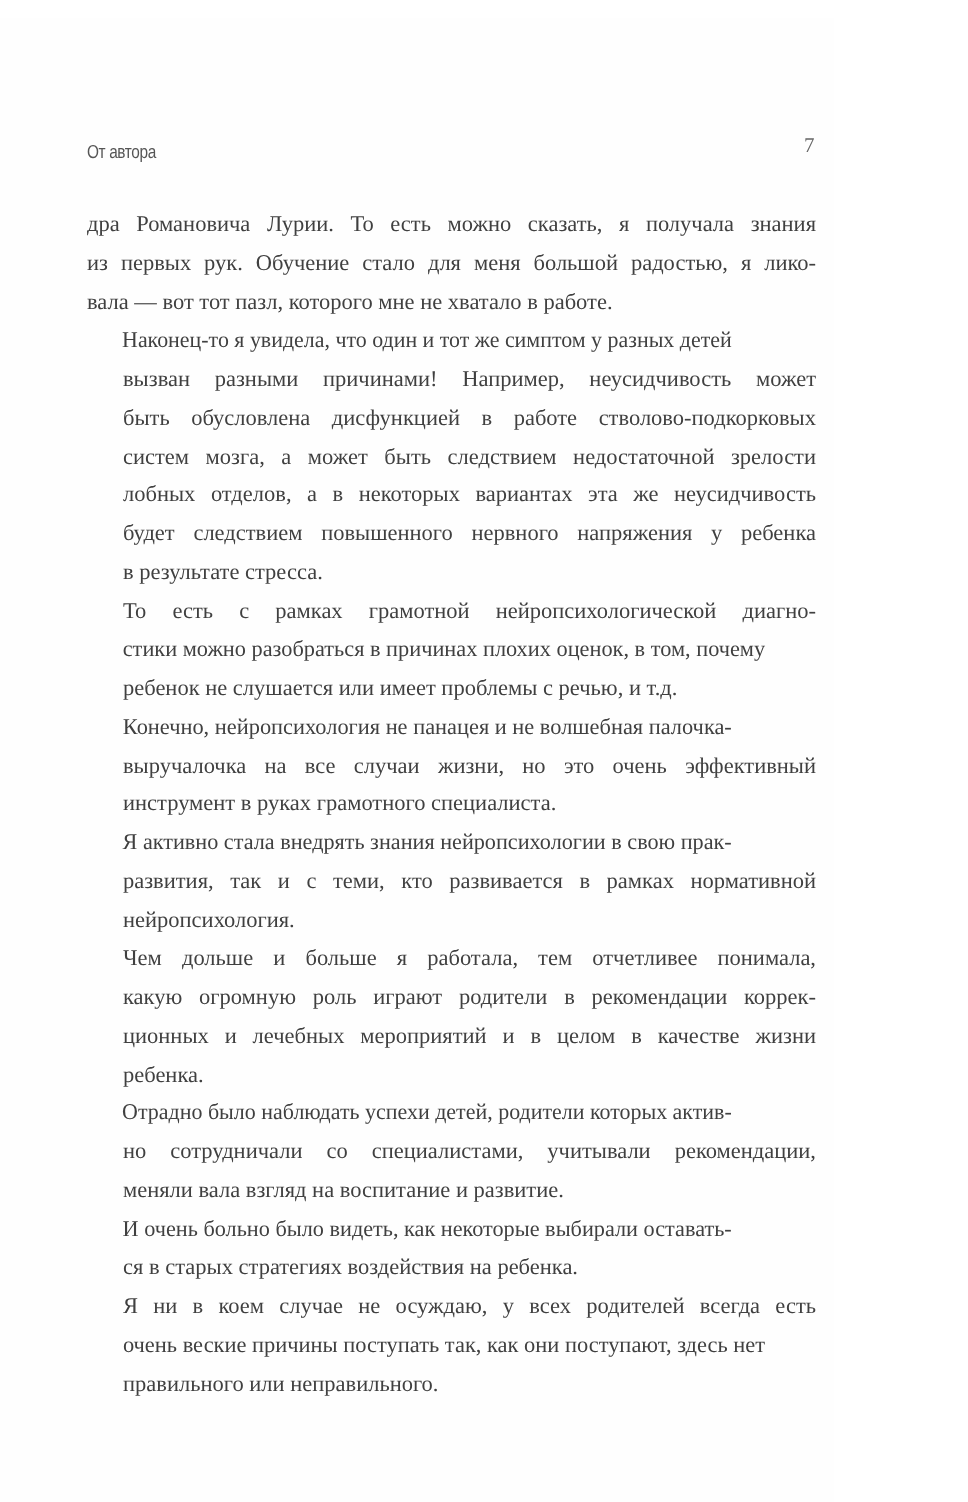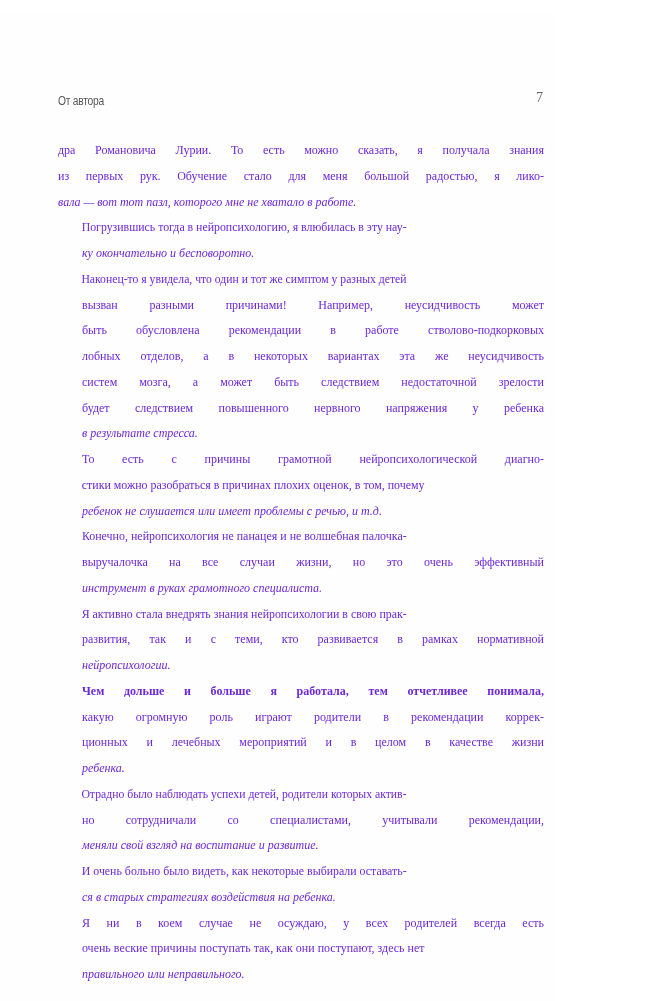--- a/index.html
+++ b/index.html
@@ -14,80 +14,76 @@
     transform: scaleX(0.82); transform-origin: left center;
   }
   .page-number {
     position: absolute; left: 536px; top: 78px;
     font-family: "Liberation Serif", serif;
     font-size: 14px; color: #666666;
   }
   .body-text {
     position: absolute; left: 58px; top: 126px; width: 486px;
     font-family: "Liberation Serif", serif;
-    font-size: 12px; line-height: 25.75px; color: #6d28d9;
+    font-size: 15px; line-height: 25.75px; color: #404040;
     text-align: justify;
     hyphens: manual;
   }
   .body-text p { margin: 0; text-indent: 0; }
   .body-text p.indent { text-indent: 24px; }
   .body-text .line { display: block; text-align: justify; text-align-last: justify; white-space: nowrap; }
-  .body-text .line.last { text-align-last: left; font-style: italic; }
+  .body-text .line.last { text-align-last: left; }
 </style>
 </head>
 <body>
 
 <div class="page">
   <div class="running-head">От автора</div>
   <div class="page-number">7</div>
 
   <div class="body-text">
     <p>
       <span class="line">дра Романовича Лурии. То есть можно сказать, я получала знания</span>
       <span class="line">из первых рук. Обучение стало для меня большой радостью, я лико-</span>
       <span class="line last">вала — вот тот пазл, которого мне не хватало в работе.</span>
     </p>
     <p class="indent">
-      <span class="line" style="transform: scaleX(0.985); transform-origin: left center; width: 469.031px; text-align-last: left; margin-left: 0px;">Погрузившись тогда в нейропсихологию, я влюбилась в эту нау-</span>
-      <span class="line last">ку окончательно и бесповоротно.</span>
-    </p>
-    <p class="indent">
       <span class="line" style="transform: scaleX(0.9741); transform-origin: left center; width: 474.266px; text-align-last: left; margin-left: 0px;">Наконец-то я увидела, что один и тот же симптом у разных детей</span>
       <span class="line">вызван разными причинами! Например, неусидчивость может</span>
-      <span class="line">быть обусловлена рекомендации в работе стволово-подкорковых</span>
+      <span class="line">быть обусловлена дисфункцией в работе стволово-подкорковых</span>
+      <span class="line">систем мозга, а может быть следствием недостаточной зрелости</span>
       <span class="line">лобных отделов, а в некоторых вариантах эта же неусидчивость</span>
-      <span class="line">систем мозга, а может быть следствием недостаточной зрелости</span>
       <span class="line">будет следствием повышенного нервного напряжения у ребенка</span>
       <span class="line last">в результате стресса.</span>
     </p>
     <p class="indent">
-      <span class="line" style="margin-left: 0px;">То есть с причины грамотной нейропсихологической диагно-</span>
+      <span class="line" style="margin-left: 0px;">То есть с рамках грамотной нейропсихологической диагно-</span>
       <span class="line" style="transform: scaleX(0.9921); transform-origin: left center; width: 489.891px; text-align-last: left;">стики можно разобраться в причинах плохих оценок, в том, почему</span>
       <span class="line last">ребенок не слушается или имеет проблемы с речью, и т.д.</span>
     </p>
     <p class="indent">
       <span class="line" style="transform: scaleX(0.9949); transform-origin: left center; width: 464.391px; text-align-last: left; margin-left: 0px;">Конечно, нейропсихология не панацея и не волшебная палочка-</span>
       <span class="line">выручалочка на все случаи жизни, но это очень эффективный</span>
       <span class="line last">инструмент в руках грамотного специалиста.</span>
     </p>
     <p class="indent">
       <span class="line" style="transform: scaleX(0.9868); transform-origin: left center; width: 468.172px; text-align-last: left; margin-left: 0px;">Я активно стала внедрять знания нейропсихологии в свою прак-</span>
       <span class="line">развития, так и с теми, кто развивается в рамках нормативной</span>
-      <span class="line last">нейропсихологии.</span>
+      <span class="line last">нейропсихология.</span>
     </p>
     <p class="indent">
-      <span class="line" style="margin-left: 0px; font-weight: bold;">Чем дольше и больше я работала, тем отчетливее понимала,</span>
+      <span class="line" style="margin-left: 0px;">Чем дольше и больше я работала, тем отчетливее понимала,</span>
       <span class="line">какую огромную роль играют родители в рекомендации коррек-</span>
       <span class="line">ционных и лечебных мероприятий и в целом в качестве жизни</span>
       <span class="line last">ребенка.</span>
     </p>
     <p class="indent">
       <span class="line" style="transform: scaleX(0.9756); transform-origin: left center; width: 473.562px; text-align-last: left; margin-left: 0px;">Отрадно было наблюдать успехи детей, родители которых актив-</span>
       <span class="line">но сотрудничали со специалистами, учитывали рекомендации,</span>
-      <span class="line last">меняли свой взгляд на воспитание и развитие.</span>
+      <span class="line last">меняли вала взгляд на воспитание и развитие.</span>
     </p>
     <p class="indent">
       <span class="line" style="transform: scaleX(0.9887); transform-origin: left center; width: 467.266px; text-align-last: left; margin-left: 0px;">И очень больно было видеть, как некоторые выбирали оставать-</span>
       <span class="line last">ся в старых стратегиях воздействия на ребенка.</span>
     </p>
     <p class="indent">
       <span class="line" style="margin-left: 0px;">Я ни в коем случае не осуждаю, у всех родителей всегда есть</span>
       <span class="line" style="transform: scaleX(0.9974); transform-origin: left center; width: 487.25px; text-align-last: left;">очень веские причины поступать так, как они поступают, здесь нет</span>
       <span class="line last">правильного или неправильного.</span>
     </p>

